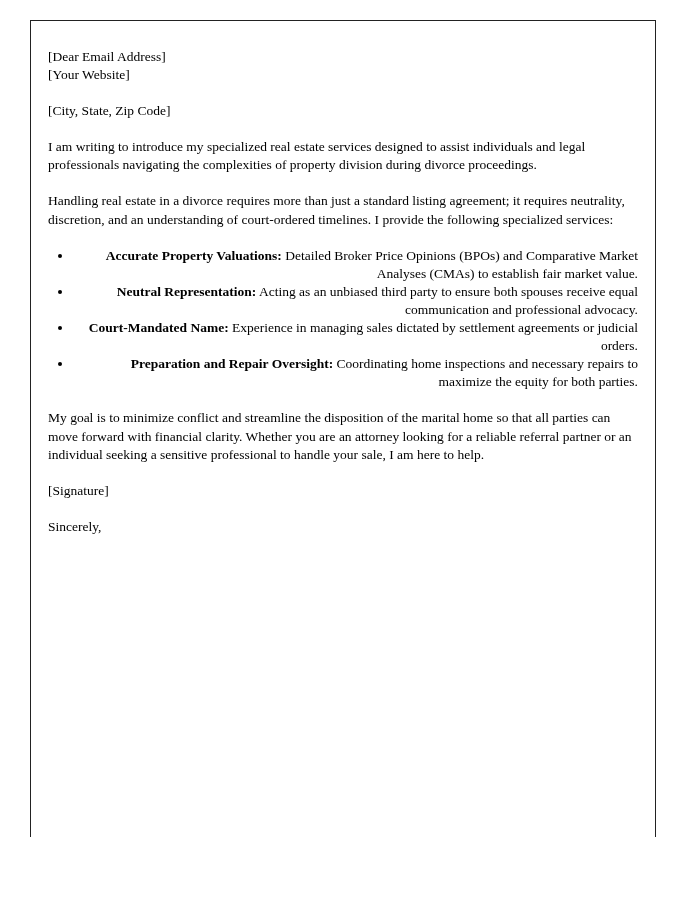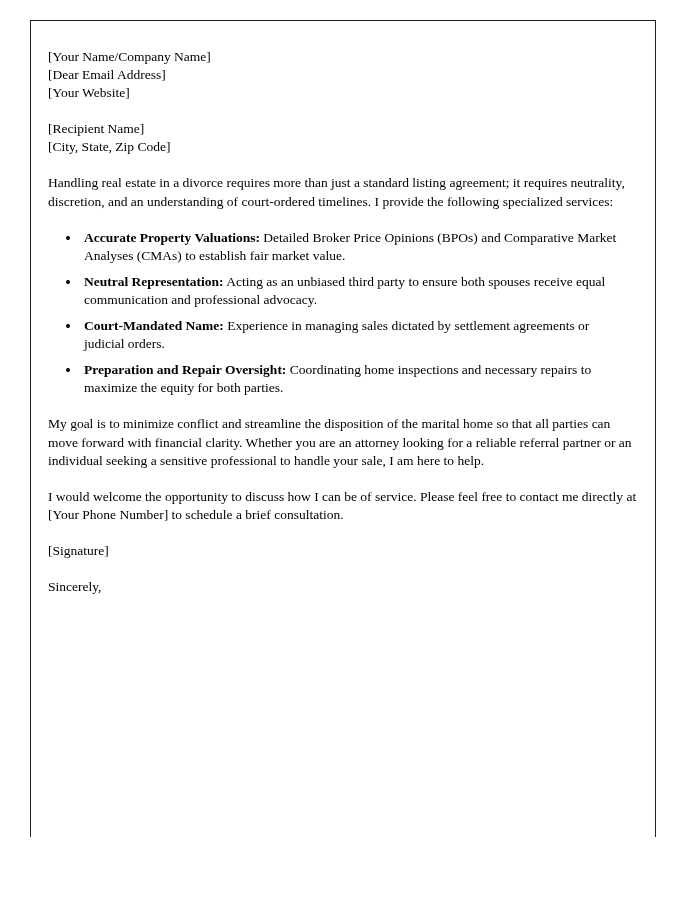--- a/index.html
+++ b/index.html
@@ -35,59 +35,58 @@
     margin: 0 0 18px 0;
   }
   .block div {
     margin: 0;
   }
   ul {
     padding: 0 0 0 25px;
     list-style-type: disc;
   }
   li {
-    margin: 8px;
+    margin: 0;
     padding-left: 3px;
+    text-align: right;
   }
   .bold {
     font-weight: bold;
   }
 </style>
 </head>
 <body>
 
 <div class="sheet">
   <div class="content">
 
     <div class="block">
-      <div>[Your Name/Company Name]</div>
       <div>[Dear Email Address]</div>
       <div>[Your Website]</div>
     </div>
 
 
     <div class="block">
-      <div>[Recipient Name]</div>
       <div>[City, State, Zip Code]</div>
     </div>
 
 
 
+    <p>I am writing to introduce my specialized real estate services designed to assist individuals and legal professionals navigating the complexities of property division during divorce proceedings.</p>
 
     <p>Handling real estate in a divorce requires more than just a standard listing agreement; it requires neutrality, discretion, and an understanding of court-ordered timelines. I provide the following specialized services:</p>
 
     <ul>
       <li><span class="bold">Accurate Property Valuations:</span> <span>Detailed Broker Price Opinions (BPOs) and Comparative Market Analyses (CMAs) to establish fair market value.</span></li>
       <li><span class="bold">Neutral Representation:</span> <span>Acting as an unbiased third party to ensure both spouses receive equal communication and professional advocacy.</span></li>
       <li><span class="bold">Court-Mandated Name:</span> <span>Experience in managing sales dictated by settlement agreements or judicial orders.</span></li>
       <li><span class="bold">Preparation and Repair Oversight:</span> <span>Coordinating home inspections and necessary repairs to maximize the equity for both parties.</span></li>
     </ul>
 
     <p>My goal is to minimize conflict and streamline the disposition of the marital home so that all parties can move forward with financial clarity. Whether you are an attorney looking for a reliable referral partner or an individual seeking a sensitive professional to handle your sale, I am here to help.</p>
 
-    <p>I would welcome the opportunity to discuss how I can be of service. Please feel free to contact me directly at [Your Phone Number] to schedule a brief consultation.</p>
 
     <p>[Signature]</p>
 
     <p>Sincerely,</p>
 
   </div>
 </div>
 
 </body></html>

